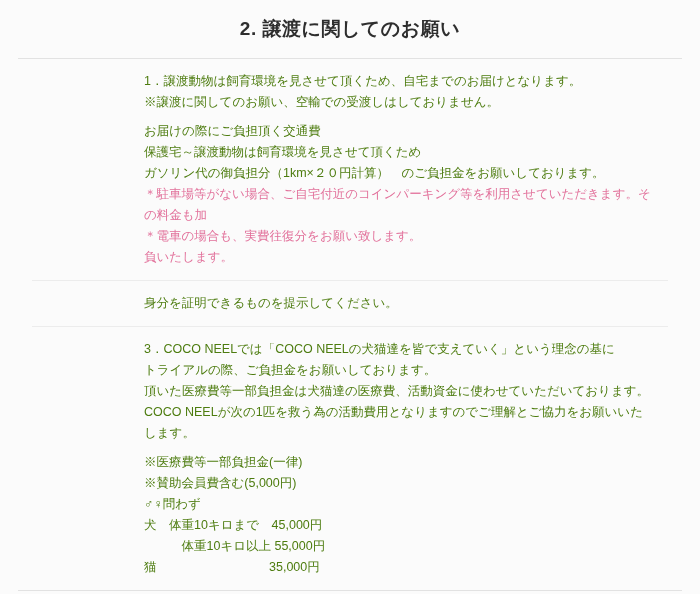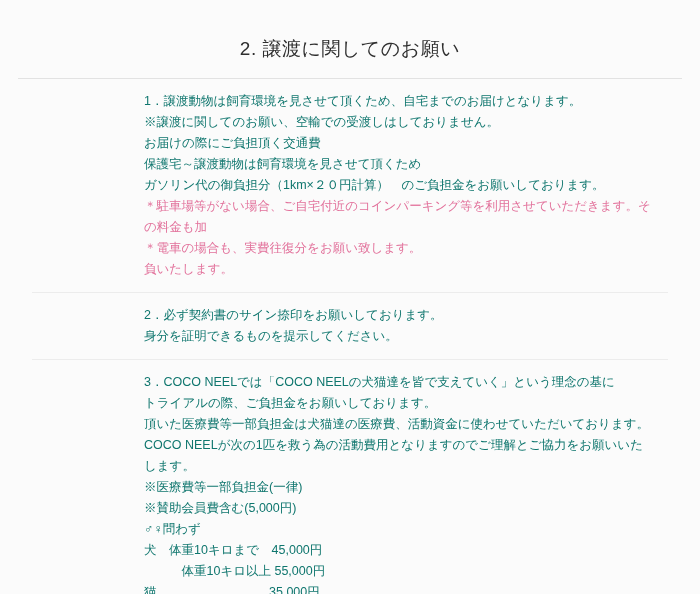--- a/index.html
+++ b/index.html
@@ -17,24 +17,24 @@
   .page {
     width: 700px;
     height: 594px;
     box-sizing: border-box;
     position: relative;
     background: #fbfbfb;
   }
   .page-title {
     text-align: center;
     font-size: 19px;
-    font-weight: normal;
+    font-weight: bold;
     color: #2e2e2e;
     letter-spacing: 0.5px;
-    padding-top: 36px;
+    padding-top: 16px;
     padding-bottom: 16px;
   }
   .content-box {
     margin: 0 18px;
     border-top: 1px solid #e2e2e2;
     border-bottom: 1px solid #e2e2e2;
     background: #fbfbfb;
   }
   .section {
     padding: 12px 0 12px 0;
@@ -45,27 +45,27 @@
     border-bottom: none;
   }
   .section-inner {
     padding-left: 112px;
     padding-right: 16px;
   }
   .line {
     font-size: 12.5px;
     line-height: 1.68;
     white-space: pre-wrap;
-    color: #0f766e;
+    color: #4d7c0f;
   }
   .line.pink {
     color: #e2719b;
   }
   .line.gap {
-    margin-top: 0;
+    margin-top: 8px;
   }
 </style>
 </head>
 <body>
 
 <div class="page">
 
   <div class="page-title">2. 譲渡に関してのお願い</div>
 
   <div class="content-box">
@@ -77,21 +77,20 @@
             <div class="line gap">お届けの際にご負担頂く交通費</div>
             <div class="line">保護宅～譲渡動物は飼育環境を見させて頂くため</div>
             <div class="line">ガソリン代の御負担分（1km×２０円計算）　のご負担金をお願いしております。</div>
             <div class="line pink">＊駐車場等がない場合、ご自宅付近のコインパーキング等を利用させていただきます。その料金も加</div>
             <div class="line pink">＊電車の場合も、実費往復分をお願い致します。</div>
             <div class="line pink">負いたします。</div>
           </div>
         </div>
         <div class="section">
           <div class="section-inner">
-            <div class="line">2．必ず契約書のサイン捺印をお願いしております。</div>
             <div class="line">身分を証明できるものを提示してください。</div>
           </div>
         </div>
         <div class="section">
           <div class="section-inner">
             <div class="line">3．COCO NEELでは「COCO NEELの犬猫達を皆で支えていく」という理念の基に</div>
             <div class="line">トライアルの際、ご負担金をお願いしております。</div>
             <div class="line">頂いた医療費等一部負担金は犬猫達の医療費、活動資金に使わせていただいております。</div>
             <div class="line">COCO NEELが次の1匹を救う為の活動費用となりますのでご理解とご協力をお願いいたします。</div>
             <div class="line gap">※医療費等一部負担金(一律)</div>

